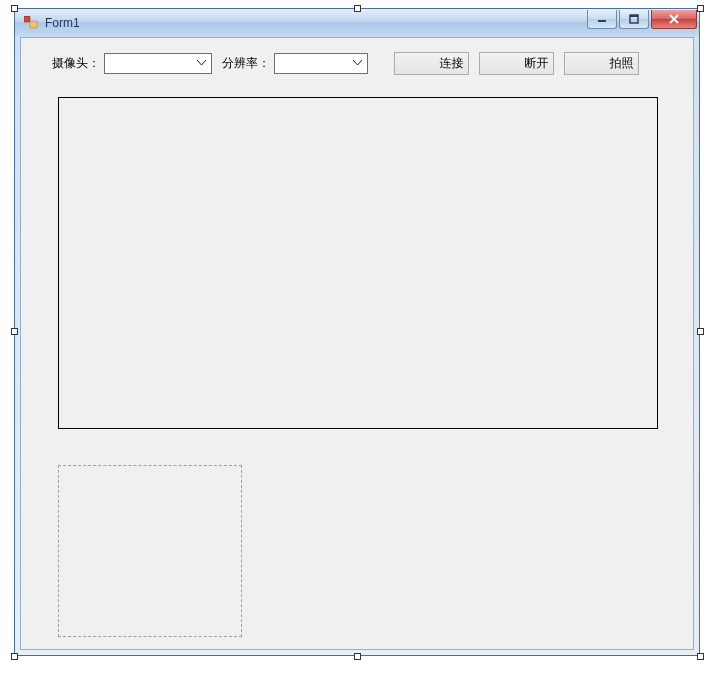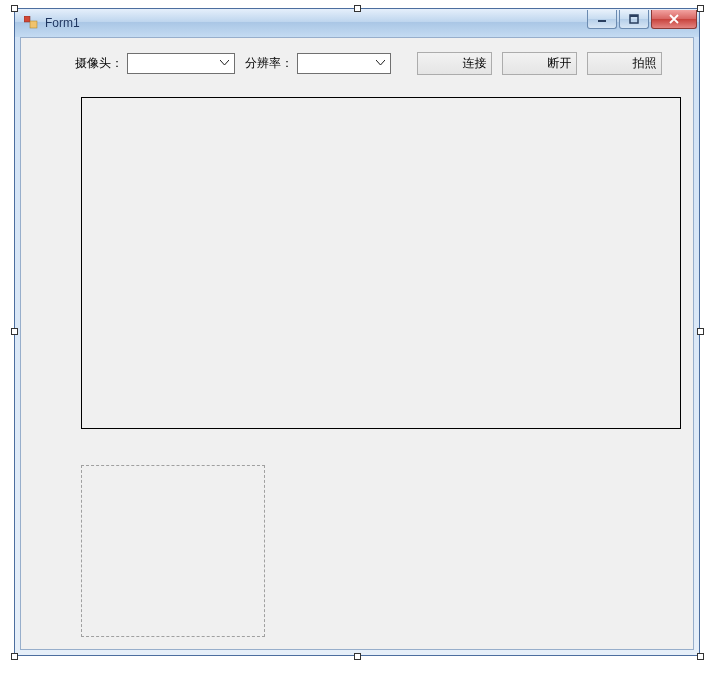--- a/index.html
+++ b/index.html
@@ -74,21 +74,20 @@
     .win-btn.close {
       width: 46px;
       background: linear-gradient(to bottom, #f2a2a0, #d96764 48%, #c8443e 52%, #e48581);
       border-color: #8b3a37;
     }
     .win-btn svg { display:block; }
     .client {
       position: absolute;
       left: 7px; right: 7px; top: 30px; bottom: 7px;
       background: #f0f0f0;
-      margin-left: 23px;
     }
     .toolbar {
       position: absolute;
       left: 30px; top: 12px; right: 22px;
       height: 24px;
       display: flex;
       align-items: center;
     }
     .label {
       color: #000;

